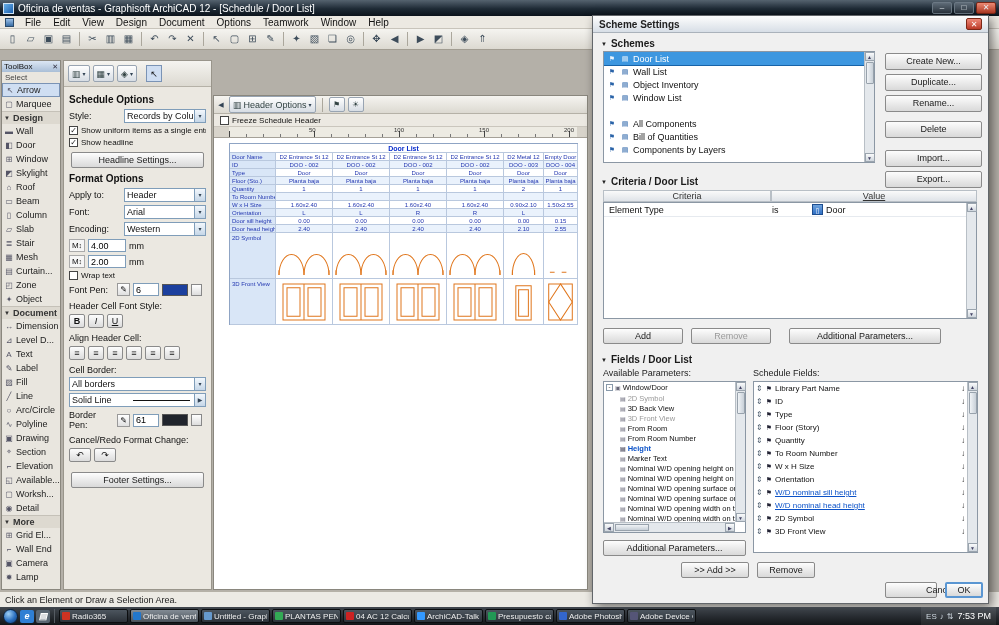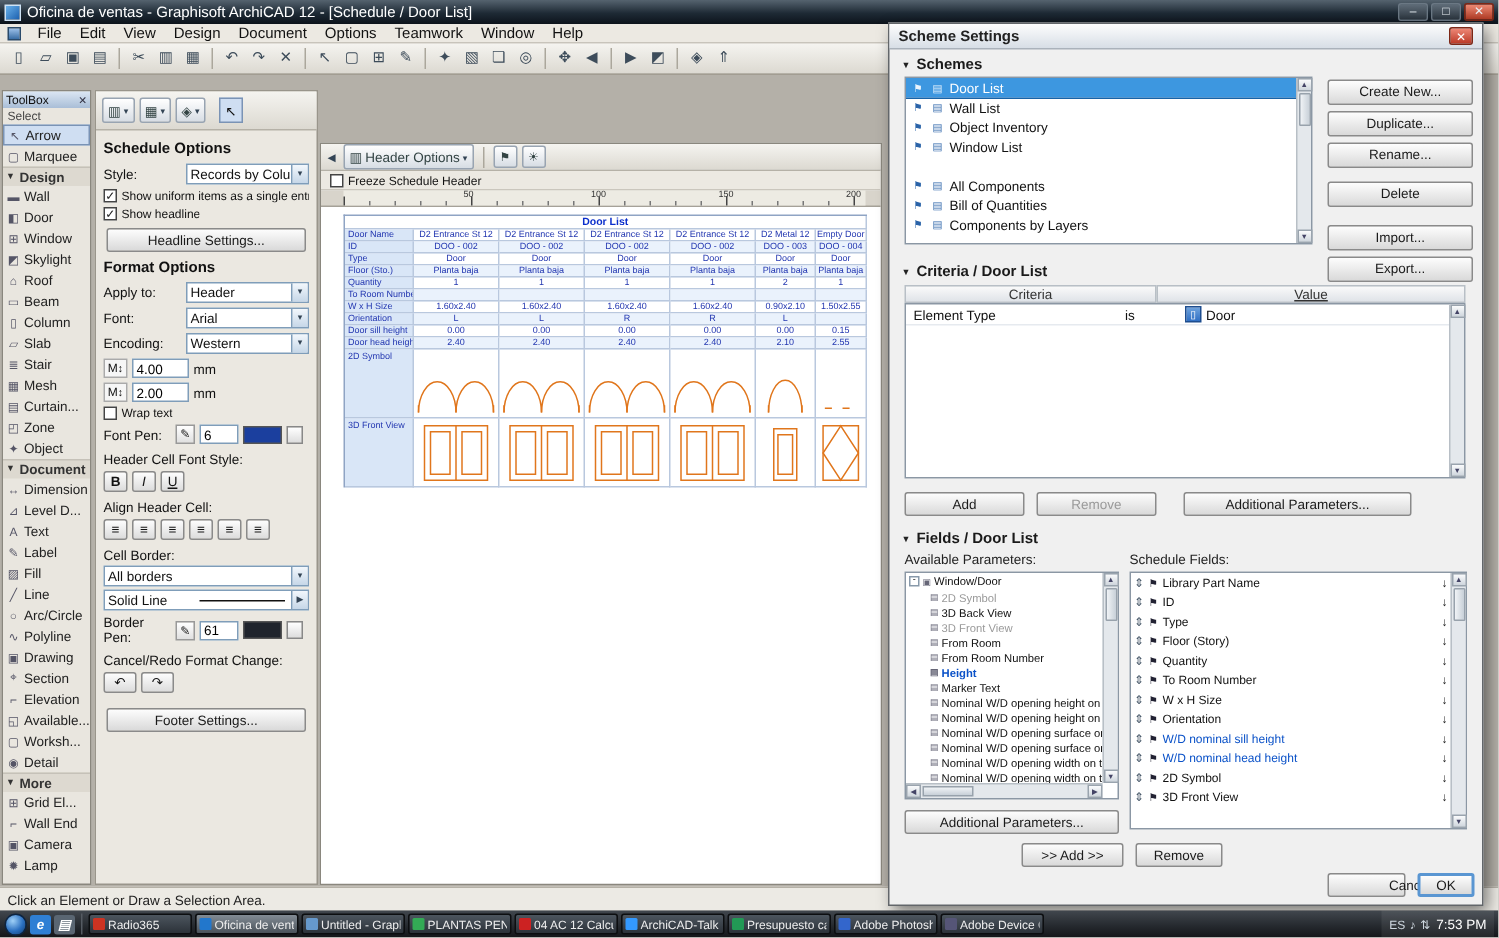--- a/index.html
+++ b/index.html
@@ -125,34 +125,34 @@
 .mini-ic{width:10px;font-size:7px;text-align:center;color:#2a63a8;flex:0 0 auto;}
 .scheme-item.selected .mini-ic{color:#eaf4fd;}
 .dlg-btn-col{position:absolute;display:flex;flex-direction:column;gap:4px;width:97px;}
 .dlg-btn{height:17px;font-size:9px;line-height:15px;}
 .dlg-btn.abs{position:absolute;height:16px;}
 .dlg-btn.disabled{color:#9a9a9a;}
 .dlg-btn.ok{border:2px solid #5a96d2;line-height:12px;}
 .crit-colhdr{position:absolute;height:12px;display:flex;}
 .colh{font-size:9px;color:#333;text-align:center;background:linear-gradient(#fafafa,#dfe3e8);border:1px solid #b8bfc6;line-height:11px;}
 .crit-row{display:flex;align-items:center;height:14px;border-bottom:1px solid #e6eaef;font-size:9px;}
-.crit-name{width:146px;padding-left:5px;}
+.crit-name{width:168px;padding-left:5px;}
 .crit-op{width:40px;}
 .crit-val{display:flex;align-items:center;gap:3px;flex:1;}
 .val-ic{width:11px;height:11px;background:linear-gradient(#6fa3dd,#2f6fc4);color:#fff;font-size:7px;line-height:11px;text-align:center;border:1px solid #1d4d8f;}
 .dlg-lbl{position:absolute;font-size:9px;color:#222;}
 .tree-root{display:flex;align-items:center;gap:2px;height:11px;font-size:7.5px;padding-left:2px;white-space:nowrap;}
 .expander{width:7px;height:7px;border:1px solid #8899aa;background:#fff;font-size:6px;line-height:5px;text-align:center;flex:0 0 auto;}
 .tree-item{display:flex;align-items:center;gap:2px;height:10px;font-size:7.5px;padding-left:16px;white-space:nowrap;overflow:hidden;}
 .tree-item.disabled{color:#9a9a9a;}
 .tree-item.selected{color:#0b52c8;font-weight:bold;}
 .tree-ic{font-size:6px;color:#667;flex:0 0 auto;}
 .fld-item{height:13px;display:flex;align-items:center;gap:3px;font-size:8px;padding:0 2px;}
 .fld-item .flbl{white-space:nowrap;overflow:hidden;flex:1;}
-.fld-item.new .flbl{color:#0b52c8;}
+.fld-item.new .flbl{color:#0b52c8;text-decoration:underline;}
 .mv{font-size:8px;color:#456;flex:0 0 auto;}
 .fflag{font-size:7px;color:#223;flex:0 0 auto;}
 .dn{font-size:8px;color:#222;flex:0 0 auto;}
 .line-preview{flex:1;height:1px;background:#111;margin:0 4px;}
 </style>
 </head>
 <body>
 
 <div class="screen">
 

